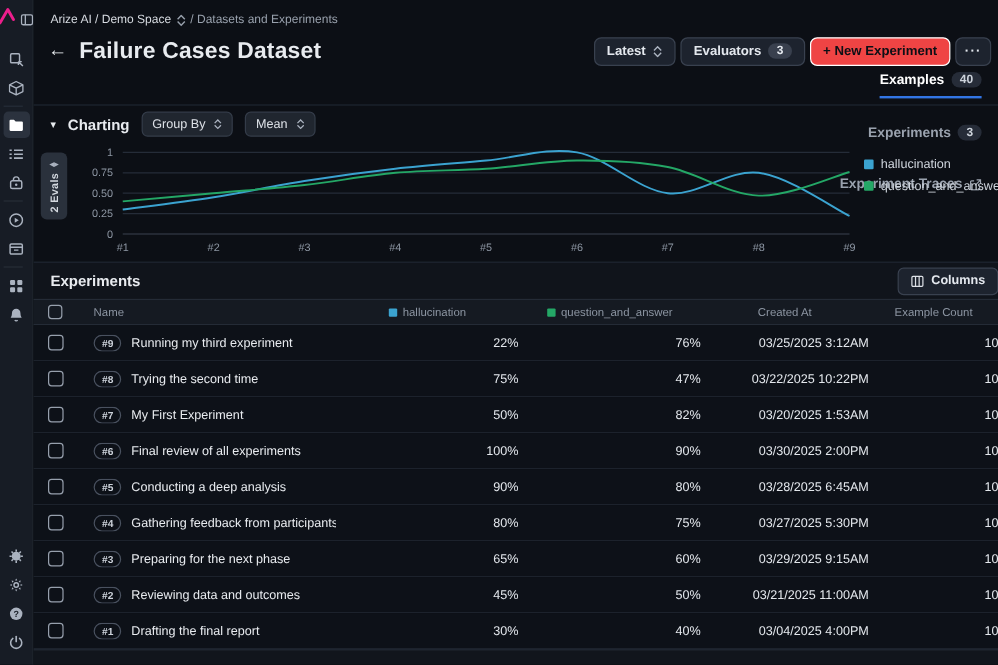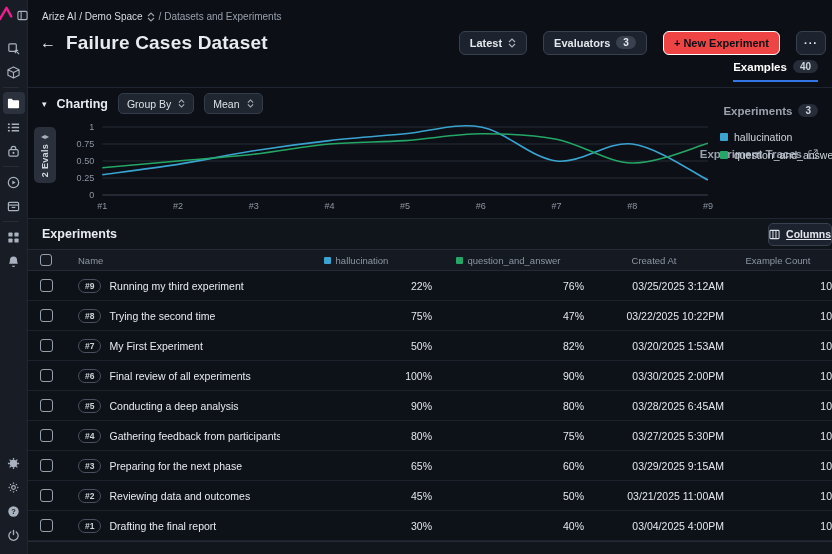--- a/index.html
+++ b/index.html
@@ -23,21 +23,21 @@
 
   .topbar { height:25px; display:flex; align-items:center; padding:8px 0 0 14px;
     font-size:10px; gap:4px; flex-shrink:0; }
   .crumb1 { color:#d7dbe1; }
   .crumb2 { color:#98a0ac; }
   .updown { color:#98a0ac; display:inline-flex; }
 
   .titlebar { height:35px; display:flex; align-items:center; padding:0 6px 0 12px; gap:10px; flex-shrink:0; }
   .back-arrow { font-size:16px; color:#e8ebef; cursor:pointer; line-height:1; }
   .page-title { font-size:19px; font-weight:bold; letter-spacing:.2px; }
-  .title-actions { margin-left:auto; display:flex; gap:16px; }
+  .title-actions { margin-left:auto; display:flex; gap:4px; }
   .btn { height:24px; display:inline-flex; align-items:center; gap:6px; padding:0 10px;
     background:#1d232e; border:1px solid #39414f; border-radius:6px; color:#e4e8ee;
     font-size:11px; font-weight:bold; cursor:pointer; white-space:nowrap; }
   .btn .mini-badge { background:#39404e; border-radius:8px; padding:1px 7px; font-size:10px; font-weight:bold; }
   .btn-white { background:#ef4444; border-color:#ffffff; color:#0c0f15; }
   .btn-more { padding:0 7px; letter-spacing:1px; }
 
   .tabsbar { height:28px; display:flex; align-items:flex-end; gap:22px; padding:0 14px;
     border-bottom:1px solid #1f2631; flex-shrink:0;flex-direction:column; }
   .tab { display:flex; align-items:center; gap:6px; font-size:11.5px; font-weight:bold;
@@ -62,21 +62,21 @@
     font-size:9px; font-weight:bold; color:#d4d9e0; letter-spacing:.3px; }
   .chart-svg-wrap { flex:1; min-width:0; }
   .legend { width:108px; flex-shrink:0; padding-top:12px; display:flex; flex-direction:column; gap:6px; }
   .legend-item { display:flex; align-items:center; gap:6px; font-size:10.5px; color:#ced4dc; }
   .legend-swatch { width:8px; height:8px; border-radius:1px; flex-shrink:0; }
 
   .experiments-bar { height:31px; display:flex; align-items:center; padding:0 0 0 14px;
     border-top:1px solid #1f2631; flex-shrink:0; background:#10141b; }
   .experiments-title { font-size:12.5px; font-weight:bold; }
   .exp-actions { margin-left:auto; display:flex; gap:8px; padding-right:0; }
-  .btn-sm { height:23px; font-size:10.5px; padding:0 0; border-radius:5px;text-decoration:underline; }
+  .btn-sm { height:23px; font-size:10.5px; padding:0 10px; border-radius:5px; }
 
   .table { flex:1; display:flex; flex-direction:column; min-height:0; }
   .grid-row { display:grid; grid-template-columns:36px 216px 152px 152px 140px 108px;
     align-items:center; }
   .thead { height:22px; background:#151a22; border-top:1px solid #242b36; border-bottom:1px solid #242b36;
     font-size:9.5px; color:#8d96a3; flex-shrink:0; }
   .th-name { padding-left:14px; }
   .th-center { text-align:center; display:flex; align-items:center; justify-content:center; gap:5px; }
   .sw { width:7px; height:7px; border-radius:1px; display:inline-block; }
   .trow { height:30px; border-bottom:1px solid #1c222c; font-size:10.5px; background:#0d1118; cursor:pointer; }

